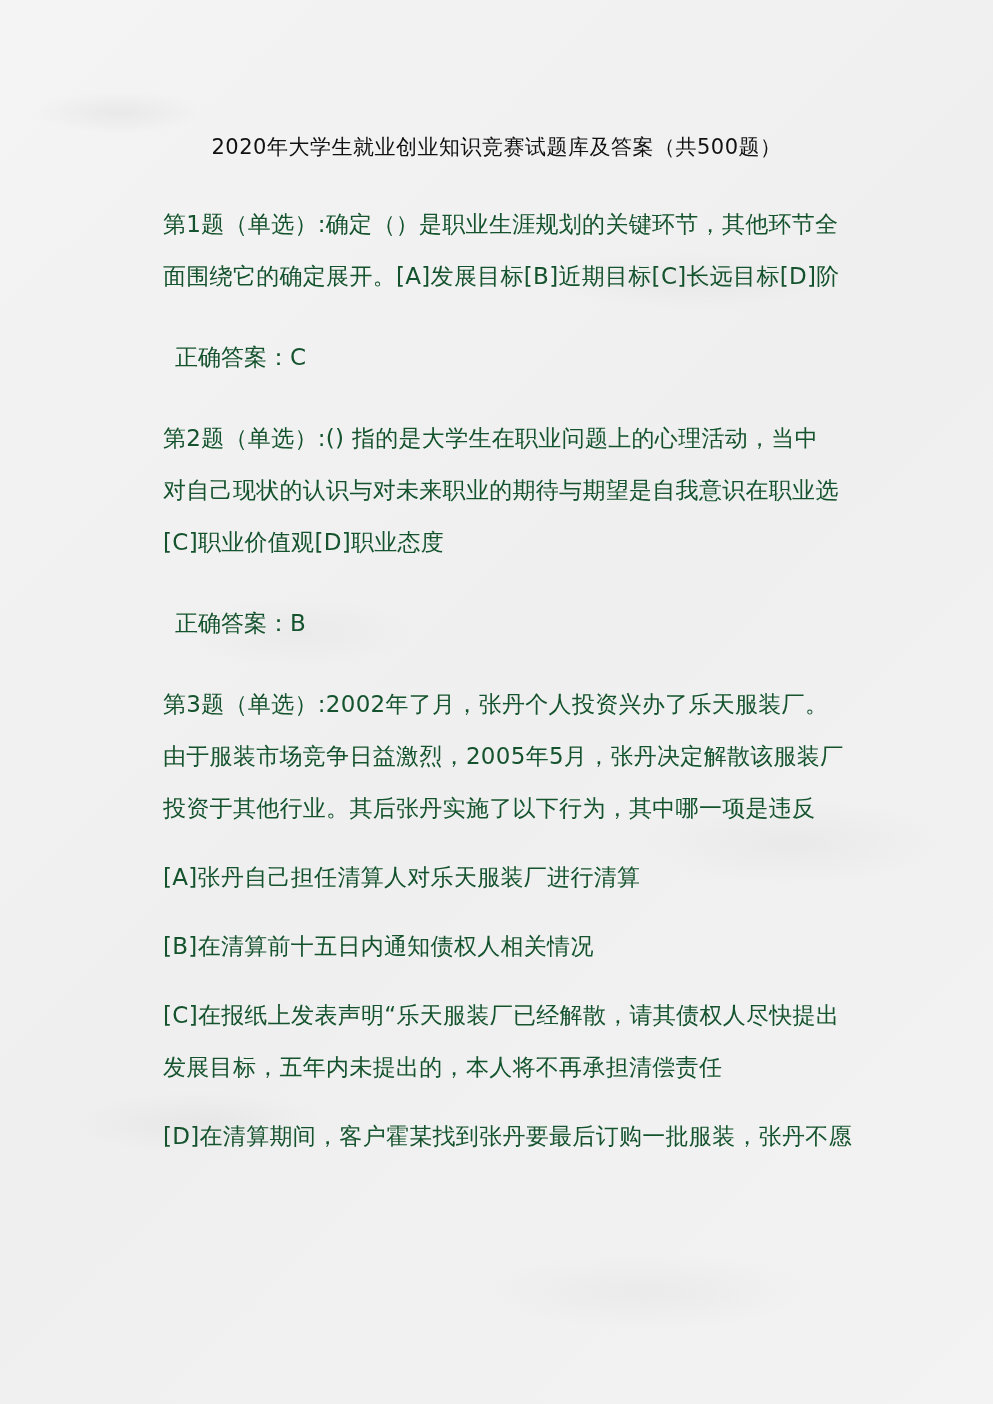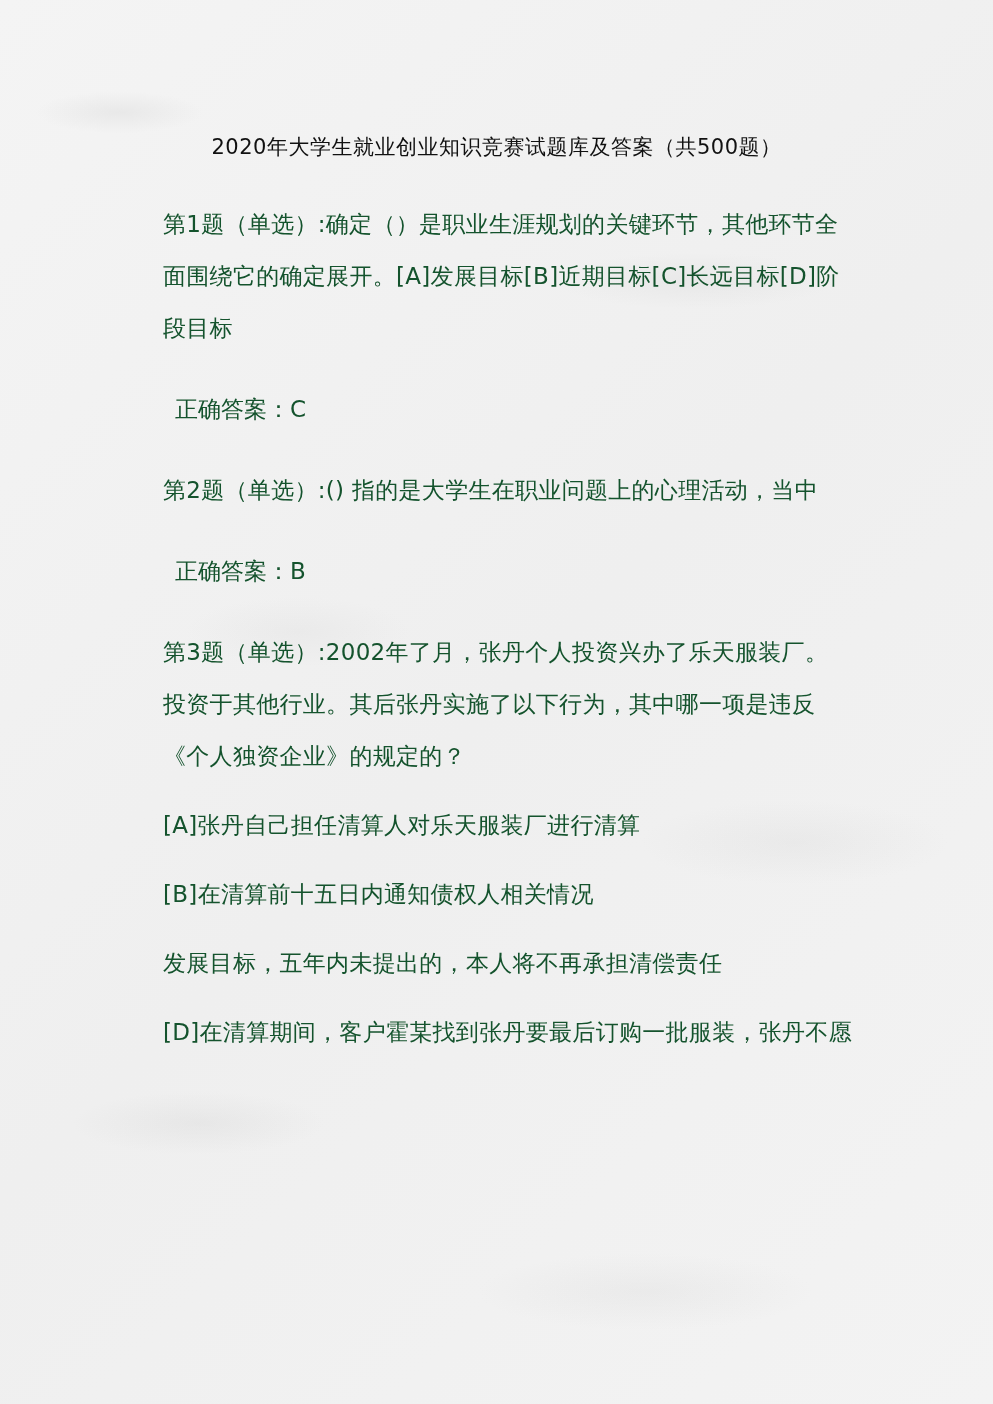--- a/index.html
+++ b/index.html
@@ -67,48 +67,50 @@
 
 <div class="page">
 
   <h1 class="doc-title">2020年大学生就业创业知识竞赛试题库及答案（共500题）</h1>
 
   <div class="content">
 
     <div>
       <p class="para">第1题（单选）:确定（）是职业生涯规划的关键环节，其他环节全</p>
       <p class="para">面围绕它的确定展开。[A]发展目标[B]近期目标[C]长远目标[D]阶</p>
-      <p class="para">段目标</p>
     </div>
     <div class="gap"></div>
     <p class="answer"><span>正确答案：</span><span>C</span></p>
     <div class="gap"></div>
 
     <div>
       <p class="para">第2题（单选）:() 指的是大学生在职业问题上的心理活动，当中</p>
+      <p class="para">对自己现状的认识与对未来职业的期待与期望是自我意识在职业选</p>
+      <p class="para">[C]职业价值观[D]职业态度</p>
     </div>
     <div class="gap"></div>
     <p class="answer"><span>正确答案：</span><span>B</span></p>
     <div class="gap"></div>
 
     <div>
       <p class="para">第3题（单选）:2002年了月，张丹个人投资兴办了乐天服装厂。</p>
+      <p class="para">由于服装市场竞争日益激烈，2005年5月，张丹决定解散该服装厂</p>
       <p class="para">投资于其他行业。其后张丹实施了以下行为，其中哪一项是违反</p>
-      <p class="para">《个人独资企业》的规定的？</p>
     </div>
     <div class="gap"></div>
     <div>
       <p class="para">[A]张丹自己担任清算人对乐天服装厂进行清算</p>
     </div>
     <div class="gap"></div>
     <div>
       <p class="para">[B]在清算前十五日内通知债权人相关情况</p>
     </div>
     <div class="gap"></div>
     <div>
+      <p class="para">[C]在报纸上发表声明“乐天服装厂已经解散，请其债权人尽快提出</p>
       <p class="para">发展目标，五年内未提出的，本人将不再承担清偿责任</p>
     </div>
     <div class="gap"></div>
     <div>
       <p class="para">[D]在清算期间，客户霍某找到张丹要最后订购一批服装，张丹不愿</p>
     </div>
 
   </div>
 </div>
 

